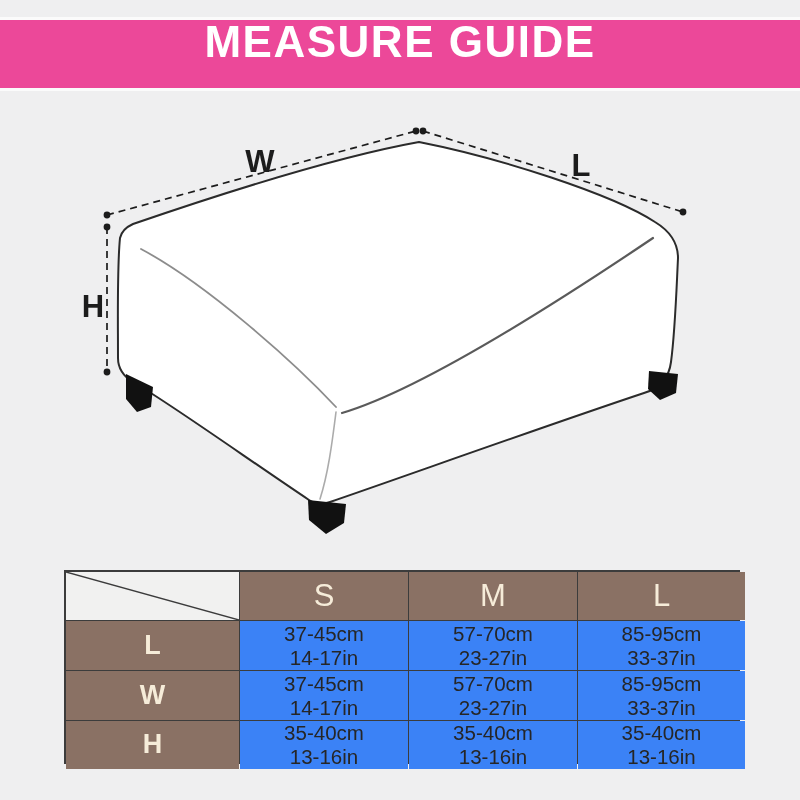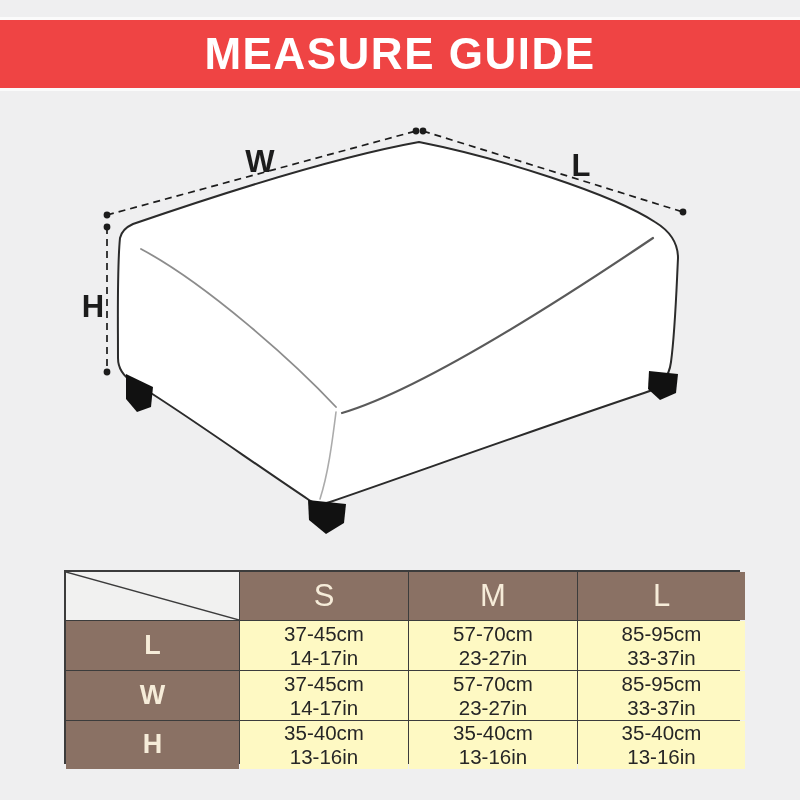--- a/index.html
+++ b/index.html
@@ -3,44 +3,44 @@
 <meta charset="utf-8">
 <style>
   html,body{margin:0;padding:0;}
   body{font-family:"Liberation Sans", sans-serif;}
   #stage{
     position:relative;width:800px;height:800px;background:#efeff0;overflow:hidden;
   }
   
   .title-bar{
     position:absolute;left:0;top:17px;width:800px;height:68px;
-    background:#ef4444;
+    background:#ec4899;
     border-top:3px solid #fbfbfb;border-bottom:3px solid #fbfbfb;
     box-sizing:content-box;
-    display:flex;align-items:center;justify-content:center;
+    display:flex;justify-content:center;
   }
   .title-bar h1{
     margin:0;color:#ffffff;font-size:44px;font-weight:bold;
     letter-spacing:1.5px;line-height:1;
   }
   
   .sketch{position:absolute;left:0;top:0;width:800px;height:800px;}
   
   .size-table{
     position:absolute;left:64px;top:570px;width:676px;height:194px;
     display:grid;
     grid-template-columns:173px 168px 168px 167px;
     grid-template-rows:48px 49px 49px 48px;
     border:2px solid #3c3c3c;
     background:#3c3c3c;
     grid-gap:1px;
     box-sizing:border-box;
   }
   .size-table .cell{
-    background:#fef9c3;
+    background:#3b82f6;
     display:flex;flex-direction:column;align-items:center;justify-content:center;
     line-height:1.15;
   }
   .size-table .head{
     background:#8a7164;color:#f6ecd9;
   }
   .size-table .col-head{font-size:31px;font-weight:normal;}
   .size-table .row-head{font-size:27px;font-weight:bold;}
   .size-table .corner{position:relative;background:#f1f1f0;}
   .size-table .corner svg{position:absolute;left:0;top:0;width:100%;height:100%;}

